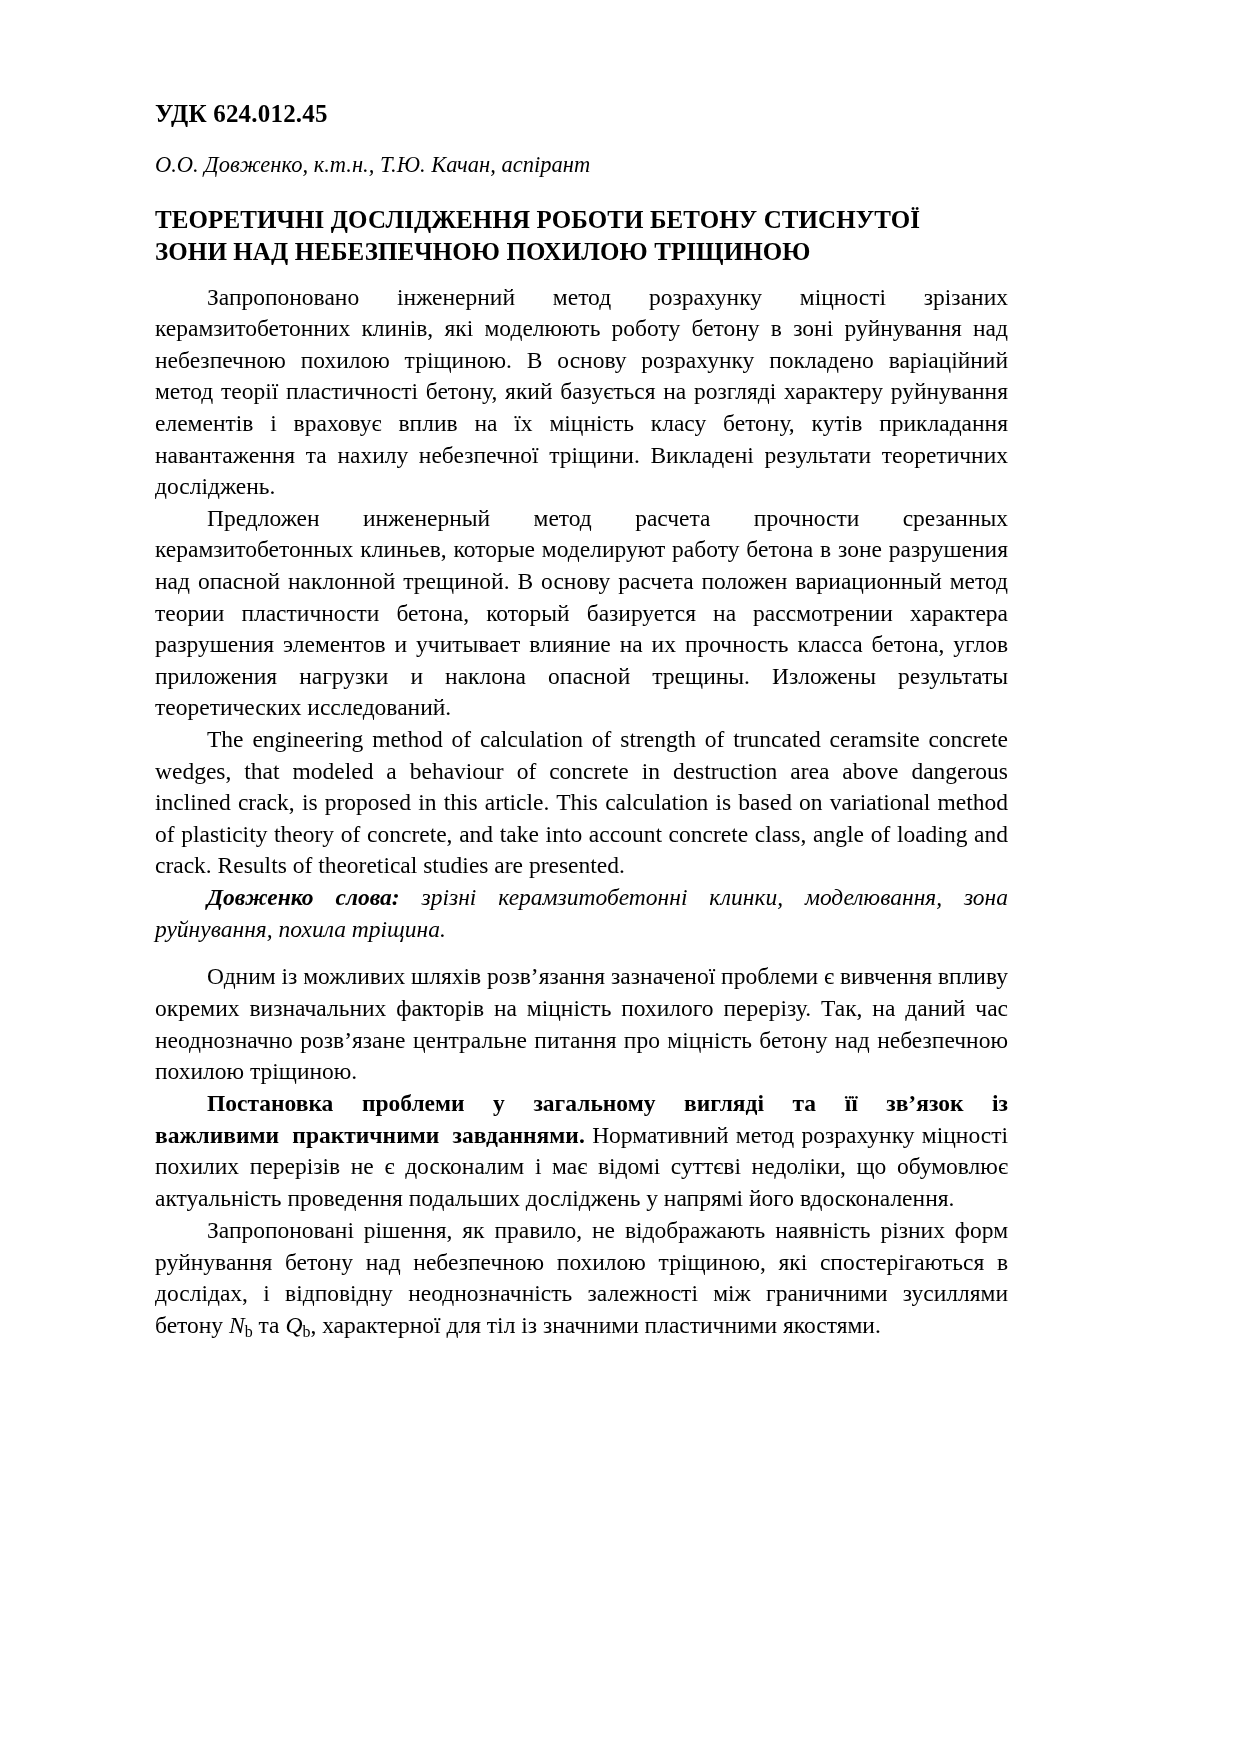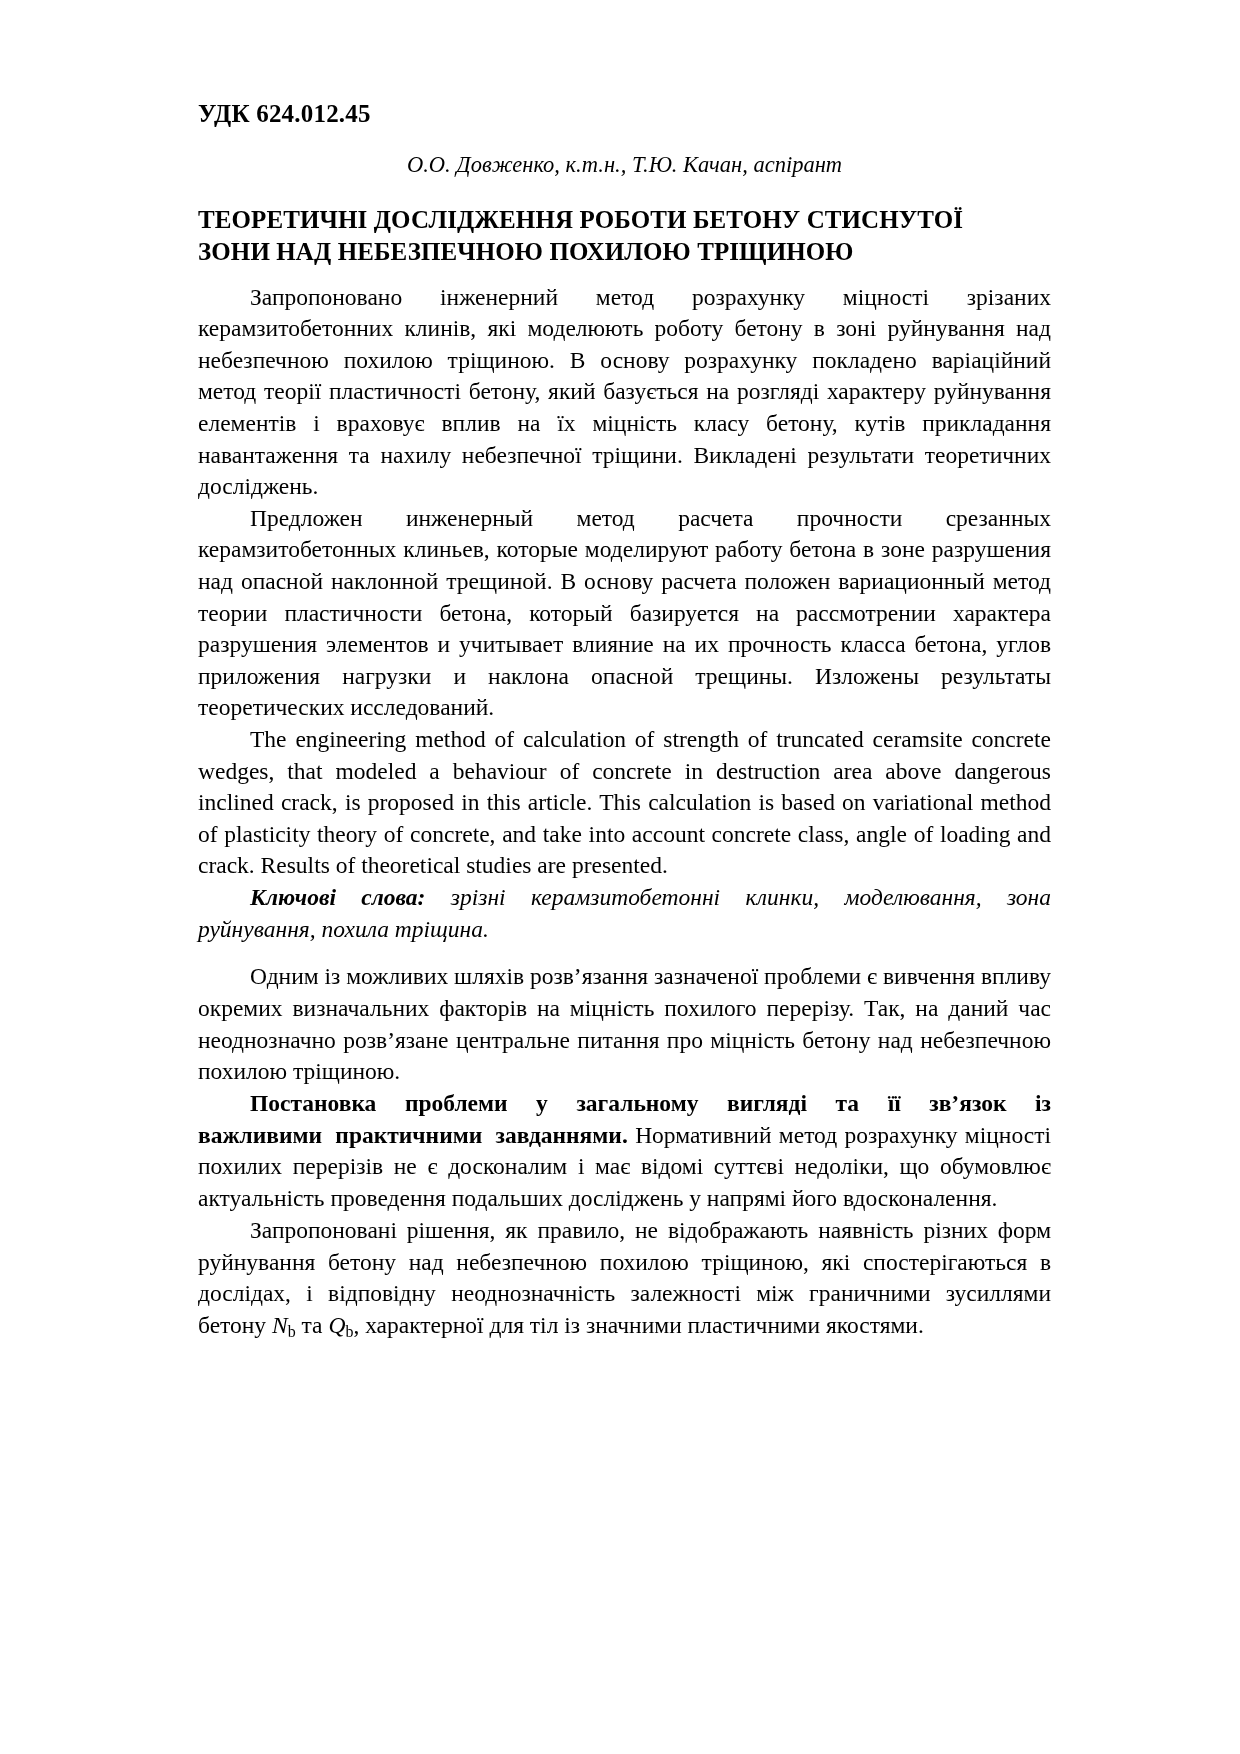--- a/index.html
+++ b/index.html
@@ -12,30 +12,29 @@
     height: 1754px;
     font-family: "Liberation Serif", "DejaVu Serif", serif;
     color: #000000;
   }
   .page {
     width: 1068px;
     height: 1754px;
     box-sizing: border-box;
     padding: 100px 60px 60px 155px;
     position: relative;
-    margin-left: 43px;
   }
   .udk {
     font-size: 25px;
     font-weight: bold;
     letter-spacing: 0.2px;
     margin-bottom: 22px;
   }
   .authors-block {
-    text-align: center;
+    text-align: left;
     font-style: italic;
     font-size: 22.5px;
     line-height: 1.32;
     margin-bottom: 24px;
   }
   .authors-block div {
     white-space: nowrap;
   }
   .title {
     font-weight: bold;
@@ -106,21 +105,21 @@
     <div>ТЕОРЕТИЧНІ ДОСЛІДЖЕННЯ РОБОТИ БЕТОНУ СТИСНУТОЇ</div>
     <div>ЗОНИ НАД НЕБЕЗПЕЧНОЮ ПОХИЛОЮ ТРІЩИНОЮ</div>
   </div>
 
   <div class="abstract">
     <p>Запропоновано інженерний метод розрахунку міцності зрізаних керамзитобетонних клинів, які моделюють роботу бетону в зоні руйнування над небезпечною похилою тріщиною. В основу розрахунку покладено варіаційний метод теорії пластичності бетону, який базується на розгляді характеру руйнування елементів і враховує вплив на їх міцність класу бетону, кутів прикладання навантаження та нахилу небезпечної тріщини. Викладені результати теоретичних досліджень.</p>
     <p>Предложен инженерный метод расчета прочности срезанных керамзитобетонных клиньев, которые моделируют работу бетона в зоне разрушения над опасной наклонной трещиной. В основу расчета положен вариационный метод теории пластичности бетона, который базируется на рассмотрении характера разрушения элементов и учитывает влияние на их прочность класса бетона, углов приложения нагрузки и наклона опасной трещины. Изложены результаты теоретических исследований.</p>
     <p>The engineering method of calculation of strength of truncated ceramsite concrete wedges, that modeled a behaviour of concrete in destruction area above dangerous inclined crack, is proposed in this article. This calculation is based on variational method of plasticity theory of concrete, and take into account concrete class, angle of loading and crack. Results of theoretical studies are presented.</p>
   </div>
 
-  <p class="keywords"><b>Ключові слова:</b><span> зрізні керамзитобетонні клинки, моделювання, зона руйнування, похила тріщина.</span></p>
+  <p class="keywords"><b>Довженко слова:</b><span> зрізні керамзитобетонні клинки, моделювання, зона руйнування, похила тріщина.</span></p>
 
   <div class="body-text">
     <p>Одним із можливих шляхів розв’язання зазначеної проблеми є вивчення впливу окремих визначальних факторів на міцність похилого перерізу. Так, на даний час неоднозначно розв’язане центральне питання про міцність бетону над небезпечною похилою тріщиною.</p>
     <p><span class="lead spaced">Постановка проблеми у загальному вигляді та її зв’язок із важливими практичними завданнями.</span><span> Нормативний метод розрахунку міцності похилих перерізів не є досконалим і має відомі суттєві недоліки, що обумовлює актуальність проведення подальших досліджень у напрямі його вдосконалення.</span></p>
     <p><span>Запропоновані рішення, як правило, не відображають наявність різних форм руйнування бетону над небезпечною похилою тріщиною, які спостерігаються в дослідах, і відповідну неоднозначність залежності між граничними зусиллями бетону </span><span class="ital">N</span><sub>b</sub><span> та </span><span class="ital">Q</span><sub>b</sub><span>, характерної для тіл із значними пластичними якостями.</span></p>
   </div>
 
 </div>
 
 </body></html>

